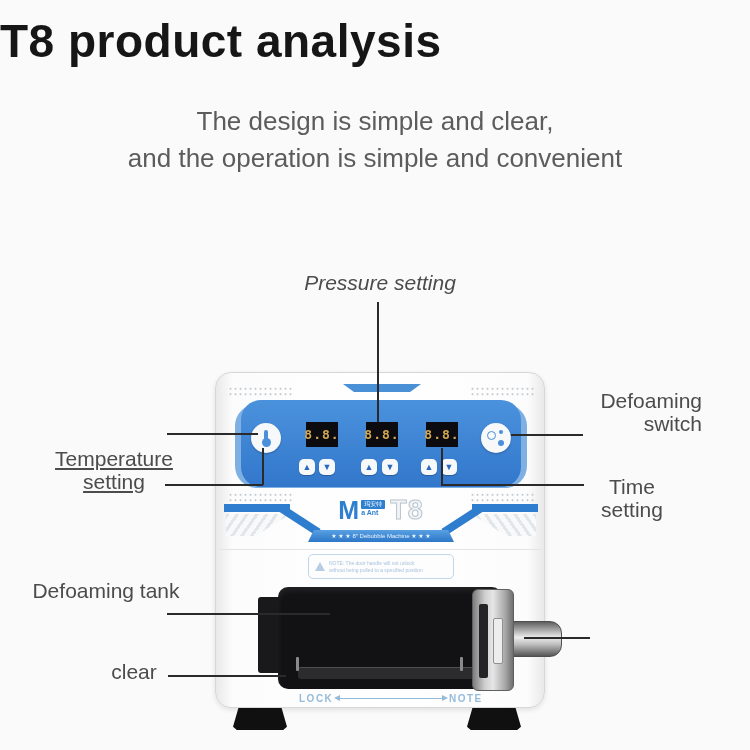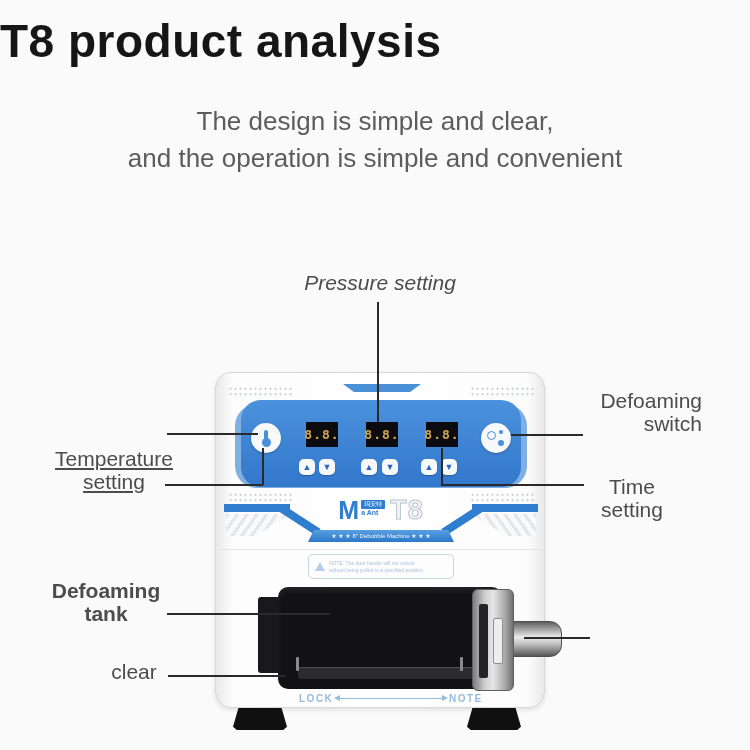--- a/index.html
+++ b/index.html
@@ -14,21 +14,21 @@
   .subtitle { position:absolute; top:103px; left:0; width:750px; text-align:center;
               font-size:26px; color:#5c5c5c; line-height:37px; }
 
   
   .lbl { position:absolute; font-size:21px; color:#4c4c4c; text-align:center; line-height:23px; z-index:30; }
   .lbl-pressure { left:290px; top:271px; width:180px; white-space:nowrap;font-style:italic; }
   .lbl-tswitch  { left:38px;  top:389px; width:152px; }
   .lbl-tset     { left:38px;  top:447px; width:152px;text-decoration:underline; }
   .lbl-dswitch  { left:562px; top:389px; width:140px;text-align:right; }
   .lbl-time     { left:597px; top:447px; width:70px;margin-top:28px; }
-  .lbl-tank     { left:32px;  top:579px; width:148px;font-weight:bold; }
+  .lbl-tank     { left:32px;  top:579px; width:148px; }
   .lbl-tray     { left:60px;  top:660px; width:148px; }
   .lbl-handle   { left:595px; top:592px; width:100px; }
 
   
   .line { position:absolute; background:#2a2a2a; z-index:25; }
   .l-pressure { left:377px; top:302px; width:1.5px; height:120px; }
   .l-tswitch  { left:167px; top:433px; width:91px;  height:1.5px; }
   .l-tset-h   { left:165px; top:484px; width:98px;  height:1.5px; }
   .l-tset-v   { left:262px; top:448px; width:1.5px; height:37px; }
   .l-dswitch  { left:511px; top:434px; width:72px;  height:1.5px; }

